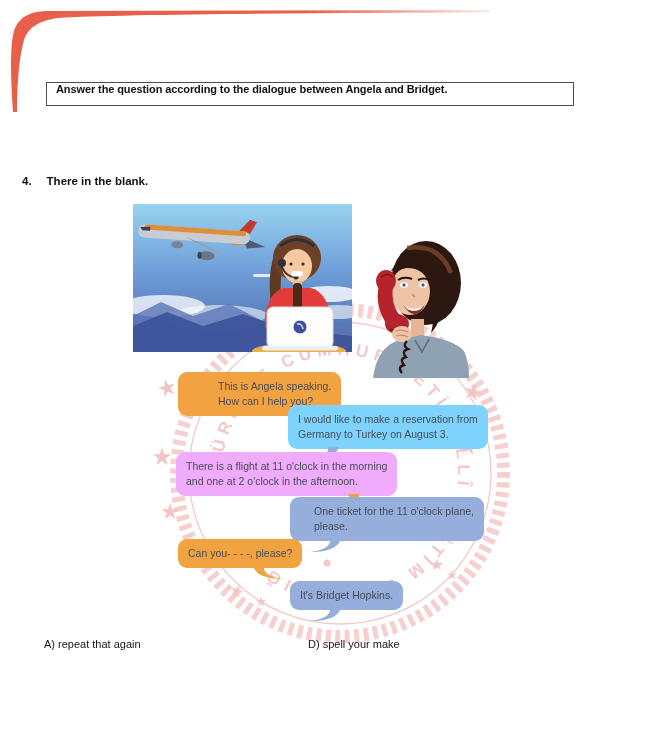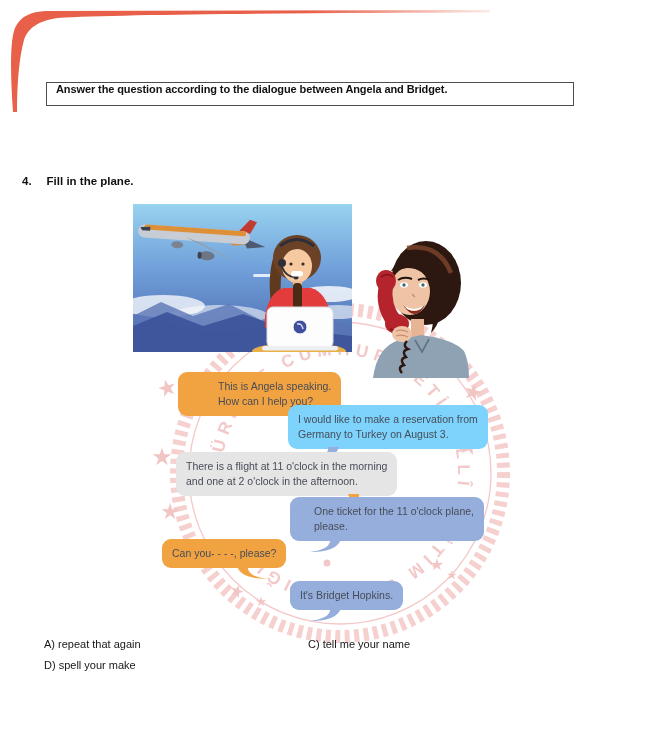--- a/index.html
+++ b/index.html
@@ -25,21 +25,21 @@
   
   .bubble{position:absolute;padding:7px 10px;border-radius:9px;font-size:10.5px;
     line-height:1.45;color:#474c58;white-space:pre;width:max-content;z-index:3;}
   .tail{position:absolute;bottom:-14px;width:38px;height:16px;}
   .left  .tail{right:14px;}
   .right .tail{left:16px;transform:scaleX(-1);}
   .b0{left:178px;top:372px;padding-left:40px;}
   .b1{left:288px;top:405px;}
   .b2{left:176px;top:452px;}
   .b3{left:290px;top:497px;padding-left:24px;}
-  .b4{left:162px;top:539px;}
+  .b4{left:178px;top:539px;}
   .b5{left:290px;top:581px;}
   
   .options{position:absolute;left:44px;top:638px;width:540px;display:grid;
     grid-template-columns:264px auto;row-gap:9px;font-size:11px;z-index:3;color:#161616;}
 </style>
 </head>
 <body>
 
 <div id="canvas">
 
@@ -53,21 +53,21 @@
     </defs>
     <path fill="url(#swg)" d="M13,112 C10,70 10,36 16,26 C22,16 30,12 46,11 L490,10 L490,12.5 C330,13 120,14 58,18 C38,21 28,28 24,40 C19,58 17,85 17,112 Z"></path>
   </svg>
 
   <div class="instruction-box">
     <span>Answer the question according to the dialogue between Angela and Bridget.</span>
   </div>
 
   <div class="question-line">
     <span>4.</span>
-    <span>Fill in the plane.</span>
+    <span>There in the blank.</span>
   </div>
 
   <svg id="watermark" width="400" height="400" viewBox="0 0 400 400">
     <g>
       <circle cx="200" cy="200" r="163.5" fill="none" stroke="#f6cdcd" stroke-width="13" stroke-dasharray="5 4.5"></circle>
       <circle cx="200" cy="200" r="163.5" fill="none" stroke="#fff" stroke-opacity="0.35" stroke-width="13" stroke-dasharray="2 7.5" stroke-dashoffset="3"></circle>
       <circle cx="200" cy="200" r="151" fill="none" stroke="#f3c6c6" stroke-width="1.3"></circle>
     </g>
     <path id="wmc" d="M 82 200 A 118 118 0 0 1 318 200 A 118 118 0 0 1 82 200" fill="none"></path>
     <text font-size="17" font-weight="bold" letter-spacing="5.5" fill="#f3c6c6">
@@ -183,35 +183,34 @@
 
   <div id="dialogue">
       <div class="bubble left b0" style="background: rgb(242, 163, 65);"><span>This is Angela speaking.
 How can I help you?</span><svg class="tail" viewBox="0 0 38 16">
           <path d="M3,0 C5,7 13,13 34,13 C17,11 13,5 14,0 Z" fill="#F2A341"></path>
         </svg></div>
       <div class="bubble right b1" style="background: #7dd3fc;"><span>I would like to make a reservation from
 Germany to Turkey on August 3.</span><svg class="tail" viewBox="0 0 38 16">
           <path d="M3,0 C5,7 13,13 34,13 C17,11 13,5 14,0 Z" fill="#95AEDB"></path>
         </svg></div>
-      <div class="bubble left b2" style="background: #e5e5e5;"><span>There is a flight at 11 o'clock in the morning
+      <div class="bubble left b2" style="background: #f0abfc;"><span>There is a flight at 11 o'clock in the morning
 and one at 2 o'clock in the afternoon.</span><svg class="tail" viewBox="0 0 38 16">
           <path d="M3,0 C5,7 13,13 34,13 C17,11 13,5 14,0 Z" fill="#F2A341"></path>
         </svg></div>
       <div class="bubble right b3" style="background: rgb(149, 174, 219);"><span>One ticket for the 11 o'clock plane,
 please.</span><svg class="tail" viewBox="0 0 38 16">
           <path d="M3,0 C5,7 13,13 34,13 C17,11 13,5 14,0 Z" fill="#95AEDB"></path>
         </svg></div>
       <div class="bubble left b4" style="background: rgb(242, 163, 65);"><span>Can you- - - -, please?</span><svg class="tail" viewBox="0 0 38 16">
           <path d="M3,0 C5,7 13,13 34,13 C17,11 13,5 14,0 Z" fill="#F2A341"></path>
         </svg></div>
       <div class="bubble right b5" style="background: rgb(149, 174, 219);"><span>It's Bridget Hopkins.</span><svg class="tail" viewBox="0 0 38 16">
           <path d="M3,0 C5,7 13,13 34,13 C17,11 13,5 14,0 Z" fill="#95AEDB"></path>
         </svg></div>
     </div>
 
   <div class="options">
       <div class="option">A) repeat that again</div>
-      <div class="option">C) tell me your name</div>
       <div class="option">D) spell your make</div>
     </div>
 
 </div>
 
 </body></html>

